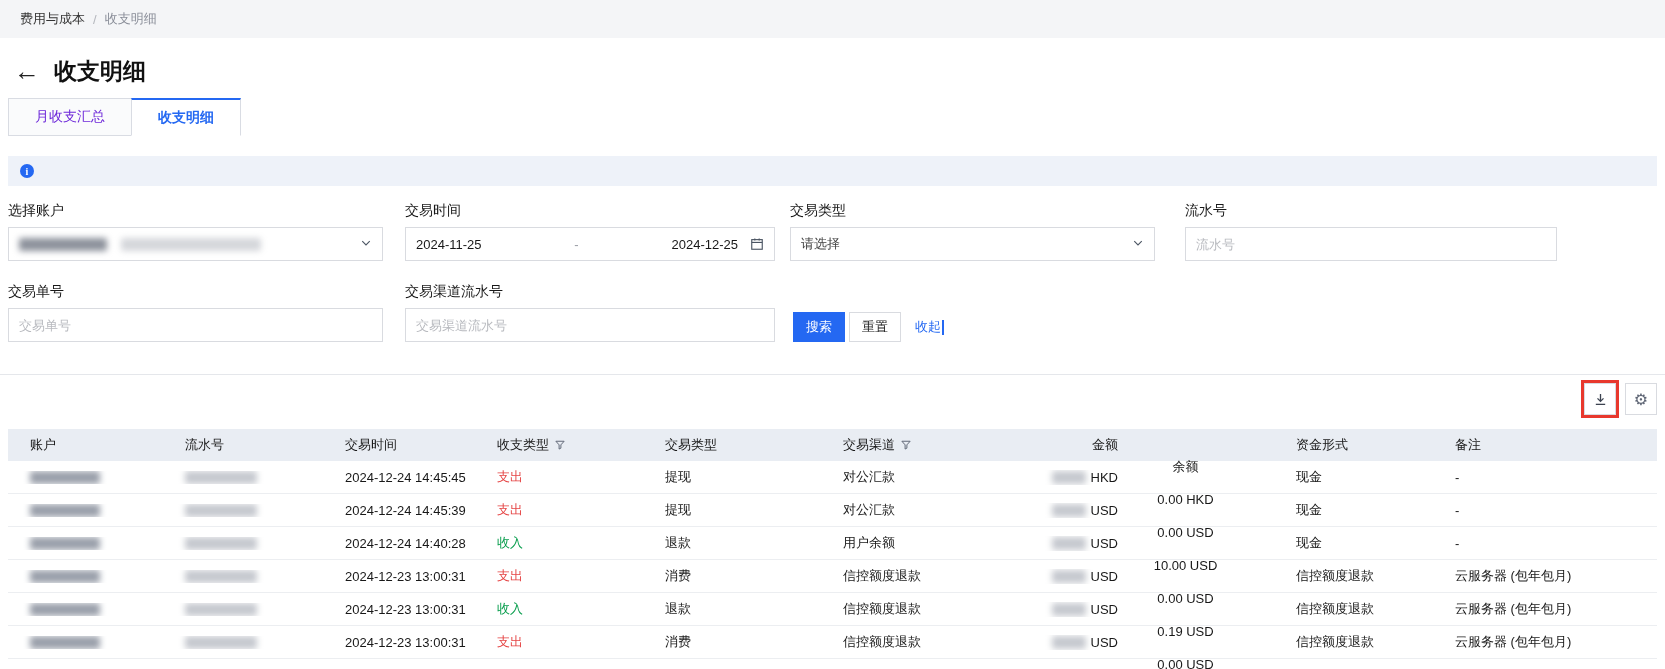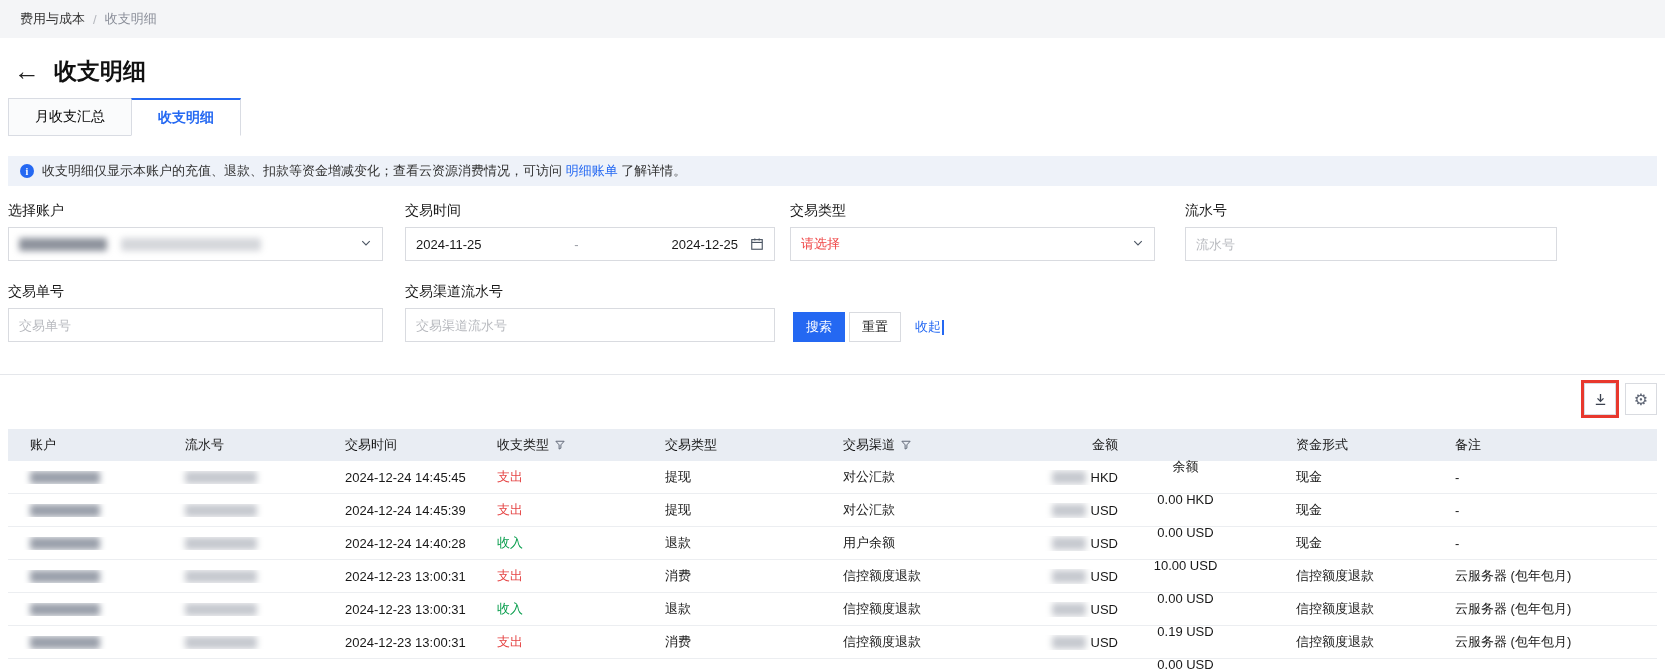--- a/index.html
+++ b/index.html
@@ -13,42 +13,42 @@
   .crumb-cur { color:#8a8e99; }
 
   
   .title-row { display:flex; align-items:center; gap:14px; padding:16px 0 0 14px; height:50px; }
   .back-arrow { font-size:26px; line-height:26px; color:#222; cursor:pointer; font-weight:bold; }
   .page-title { font-size:23px; font-weight:600; color:#111; }
 
   
   .tabs { display:flex; margin:10px 0 0 8px; }
   .tab { height:38px; line-height:35px; padding:0 26px; border:1px solid #d9dce3; background:#fafbfc;
-         color:#000000; font-size:14px; cursor:pointer; }
+         color:#6d28d9; font-size:14px; cursor:pointer; }
   .tab + .tab { margin-left:-1px; }
   .tab.active { background:#fff; color:var(--accent); font-weight:700;
                 border-top:2px solid var(--accent); border-bottom-color:#fff; }
 
   
   .banner { margin:20px 8px 0; height:30px; background:#eef2f9; display:flex; align-items:center;
             padding-left:12px; gap:8px; color:#333; }
   .info-icon { width:14px; height:14px; border-radius:50%; background:var(--accent); color:#fff;
                font-size:10px; font-weight:bold; display:inline-flex; align-items:center; justify-content:center;
                font-family:"Liberation Serif",serif; flex:none; }
   .banner a { color:var(--accent); text-decoration:none; cursor:pointer; }
 
   
   .filters { margin:16px 8px 0; }
   .frow { display:flex; align-items:flex-end; }
   .frow + .frow { margin-top:22px; }
   .fgroup label { display:block; font-size:14px; color:#181818; margin-bottom:7px; }
   .control { height:30px; border:1px solid #d9dbe0; background:#fff; display:flex; align-items:center;
              padding:16px 10px; position:relative; }
   .w1{width:375px;} .w2{width:370px;margin-left:22px;} .w3{width:365px;margin-left:15px;} .w4{width:372px;margin-left:30px;}
-  .placeholder { color:#ef4444; }
+  .placeholder { color:#404040; }
   .control input { border:none; outline:none; width:100%; font-size:13px; color:#181818; background:transparent;
                    font-family:inherit; }
   .control input::placeholder { color:#b8babf; }
   .chev { position:absolute; right:10px; }
   .dates { justify-content:space-between; }
   .date-val { color:#181818; }
   .date-dash { color:#9a9ea6; flex:1; text-align:center; }
   .blob { display:inline-block; height:13px; border-radius:2px; filter:blur(3px); vertical-align:middle; }
   .blob-dark { background:#8d929c; width:88px; }
   .blob-light { background:#d5d7db; width:140px; margin-left:14px; }
@@ -95,23 +95,20 @@
   <h1 class="page-title">收支明细</h1>
 </div>
 
 <div class="tabs">
   <div class="tab">月收支汇总</div>
   <div class="tab active">收支明细</div>
 </div>
 
 <div class="banner">
   <span class="info-icon">i</span>
-  <span><span>收支明细仅显示本账户的充值、退款、扣款等资金增减变化；查看云资源消费情况，可访问</span>
-    <a>明细账单</a>
-    <span>了解详情。</span></span>
 </div>
 
 <div class="filters">
   <div class="frow">
     <div class="fgroup w1">
       <label>选择账户</label>
       <div class="control">
         <span class="blob blob-dark"></span>
         <span class="blob blob-light"></span>
         <span class="chev">

